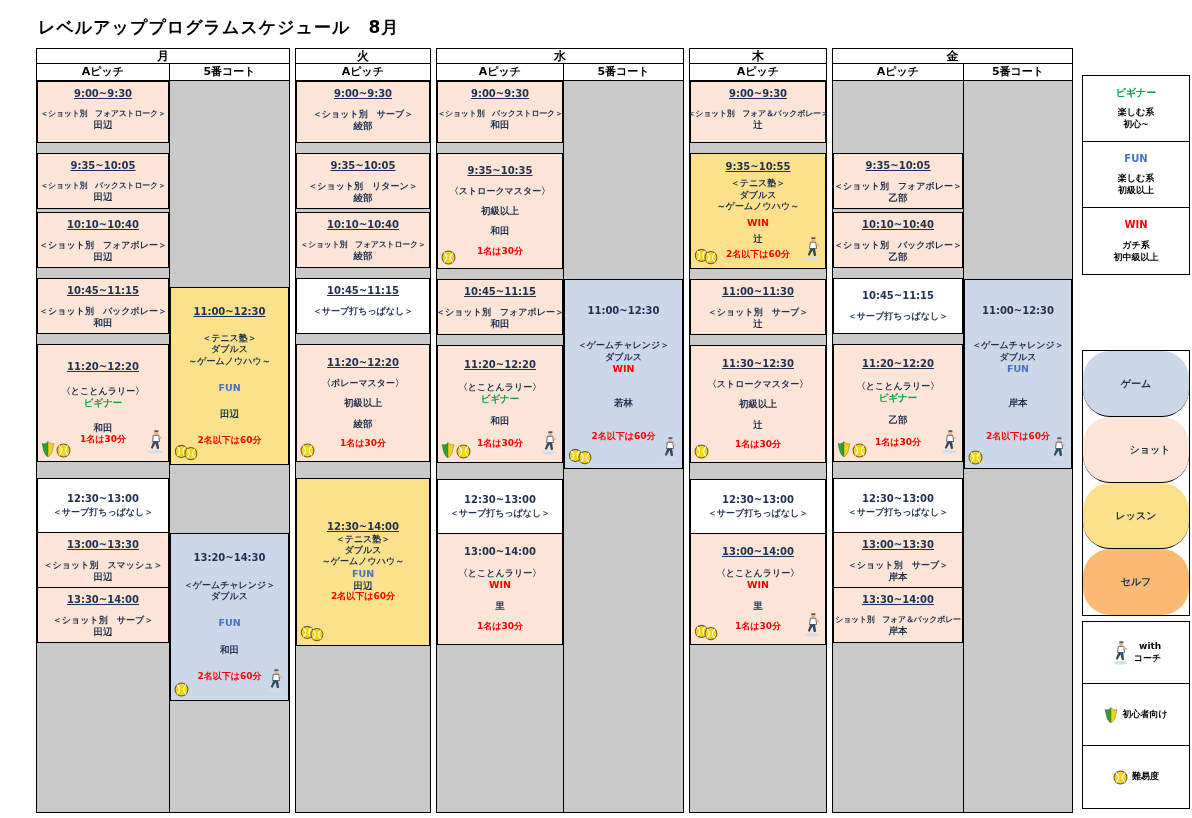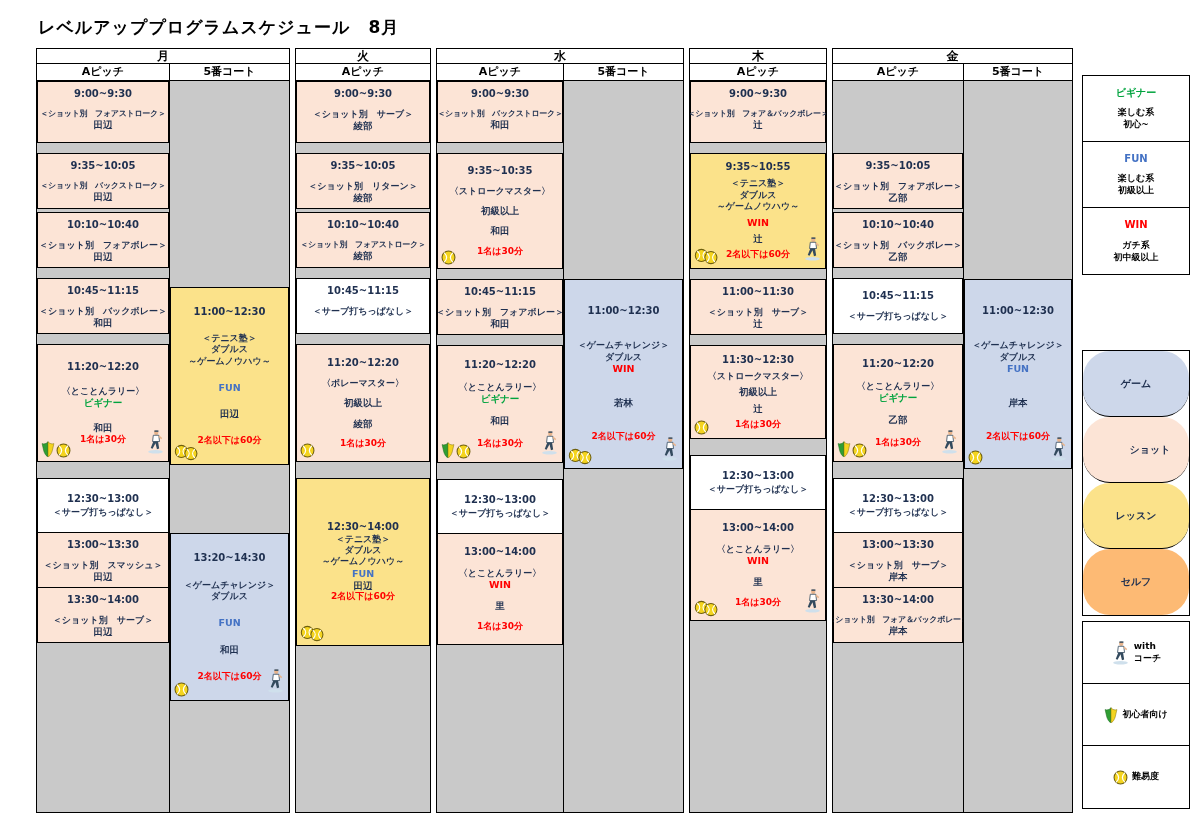--- a/index.html
+++ b/index.html
@@ -16,21 +16,21 @@
   .cell{position:relative;box-sizing:border-box;border:1px solid #000;width:100%;
         display:flex;flex-direction:column;align-items:center;padding:6px 1px 2px;}
   .cell.spread{justify-content:space-evenly;padding:3px 1px;}
   .cell.center{justify-content:center;padding:2px 1px;}
   .cell.abs{position:absolute;left:0;right:0;}
   .cell.pink{background:#fce4d6;}
   .cell.yellow{background:#fbe28a;}
   .cell.blue{background:#cdd7ea;}
   .cell.white{background:#ffffff;}
   .line{font-size:9px;line-height:1.25;white-space:nowrap;color:#1f3050;font-weight:bold;text-align:center;}
-  .line.time{font-size:10px;}
+  .line.time{font-size:10px;text-decoration:underline;}
   .line.time.nu{text-decoration:none;}
   .line.title{font-size:9px;}
   .line.title.sm{font-size:8px;letter-spacing:-0.3px;}
   .line.name{font-size:9.5px;}
   .line.lv{font-size:9.5px;}
   .line.lv.g{color:#00a33e;}
   .line.lv.b{color:#4472c4;}
   .line.lv.r{color:#ff0000;}
   .line.note{color:#ff0000;font-size:9px;}
   .grp{display:flex;flex-direction:column;align-items:center;}
@@ -41,21 +41,21 @@
   #sidebar{position:absolute;left:1082px;top:75px;width:108px;}
   .sb-box{border:1px solid #000;background:#fff;box-sizing:border-box;}
   .sb-box2{margin-top:75px;}
   .sb-box3{margin-top:5px;}
   .sb-level{height:66px;border-bottom:1px solid #000;display:flex;flex-direction:column;justify-content:space-evenly;align-items:center;padding:4px 0;box-sizing:border-box;}
   .sb-box .last{border-bottom:none;}
   .sb-level .lab{font-size:10px;font-weight:bold;}
   .sb-level .desc{font-size:9px;font-weight:bold;color:#000;text-align:center;line-height:1.35;white-space:pre-line;}
   .sb-cat{height:66px;border-bottom:1px solid #000;display:flex;align-items:center;justify-content:center;font-size:10px;font-weight:bold;color:#1f3050;box-sizing:border-box;border-radius:27px;}
   .sb-ic{height:62px;border-bottom:1px solid #000;display:flex;align-items:center;justify-content:center;gap:4px;box-sizing:border-box;padding:2px;}
-  .sb-ic .lab{font-size:9px;font-weight:bold;color:#000;text-align:left;line-height:1.3;white-space:pre-line;}
+  .sb-ic .lab{font-size:9px;font-weight:bold;color:#000;text-align:right;line-height:1.3;white-space:pre-line;}
   .icon{display:inline-flex;}
 </style>
 </head>
 <body>
 
 <div id="page">
   <div id="title">レベルアッププログラムスケジュール　8月</div>
   <div id="days">
       <div class="day-group">
         <div class="day-header" style="width: 252px;">月</div>
@@ -466,21 +466,21 @@
                     </svg>
                   </span></div>
               </div>
               <div class="cell pink" style="height: 56px; margin-top: 10px;">
                 <div class="line time">11:00~11:30</div>
                 <div class="grp g8">
                   <div class="line title">＜ショット別　サーブ＞</div>
                   <div class="line name">辻</div>
                 </div>
               </div>
-              <div class="cell pink spread" style="height: 94px; margin-top: 10px;">
+              <div class="cell pink spread" style="height: 118px; margin-top: 10px;">
                 <div class="line time">11:30~12:30</div>
                 <div class="line title">〈ストロークマスター〉</div>
                 <div class="line name">初級以上</div>
                 <div class="line name">辻</div>
                 <div class="line note">1名は30分</div>
                 <div class="ic-left">
                   <span class="icon">
                     <svg width="15" height="15" viewBox="0 0 20 20">
                       <circle cx="10" cy="10" r="8.6" fill="#f4d41f" stroke="#6e5f0e" stroke-width="1.4"></circle>
                       <path d="M4 3.5 Q11 10 4 16.5" fill="none" stroke="#fff" stroke-width="1.6"></path>

